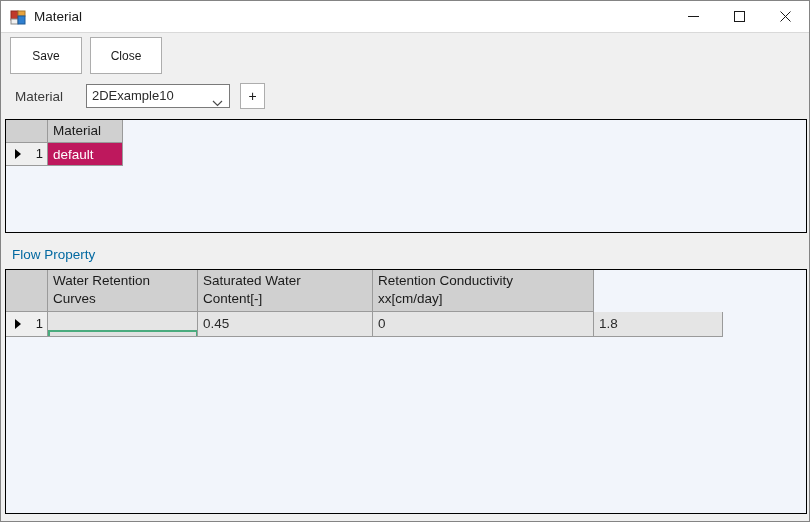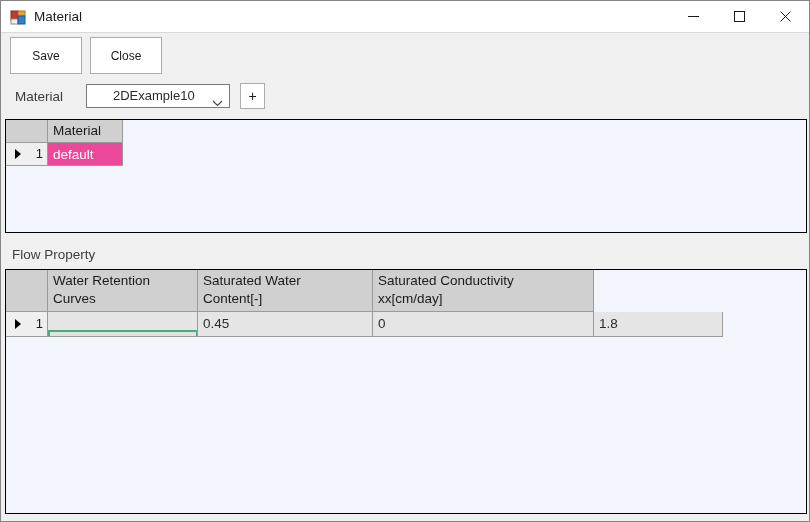--- a/index.html
+++ b/index.html
@@ -93,21 +93,20 @@
     box-sizing: border-box;
     background: #ffffff;
     border: 1px solid #7a7a7a;
   }
   #material-combo-value {
     position: absolute;
     left: 5px; top: 3px;
     font-size: 13px;
     color: #2b2b2b;
     white-space: nowrap;
-    margin-left: 21px;
   }
   #material-combo-arrow {
     position: absolute;
     right: 6px; top: 8px;
     width: 11px; height: 7px;
   }
   #add-material-button {
     left: 239px; top: 82px;
     width: 25px; height: 26px;
     font-size: 14px;
@@ -167,41 +166,41 @@
   .dcell {
     background: #e5e5e5;
     border-right: 1px solid #9a9a9a;
     border-bottom: 1px solid #9a9a9a;
     color: #2b2b2b;
     font-size: 13.5px;
     padding: 3px 0 0 5px;
     line-height: 18px;
   }
   .dcell.selected-green {
-    background: #ec4899;
+    background: #be185d;
     color: #ffffff;
   }
   .cell-button {
     box-sizing: border-box;
     background: #e1e1e1;
     border: 2px solid #4aab7e;
     color: #1a1a1a;
     font-size: 13.5px;
     text-align: center;
     line-height: 20px;
     cursor: default;
     font-family: "Liberation Sans", sans-serif;
   }
 
   
   #flow-property-label {
     position: absolute;
     left: 11px; top: 246px;
     font-size: 13.5px;
-    color: #404040;
+    color: #0369a1;
     white-space: nowrap;
   }
   .radio-group {
     position: absolute;
     top: 240px;
     height: 22px;
     overflow: hidden;
   }
   #radio-hydraulic { left: 168px; }
   #radio-saturated { left: 358px; }
@@ -280,21 +279,21 @@
     
   </div>
 
   <div class="grid" id="property-grid">
     <div class="gridrow" style="top:0;">
       <div class="rowhdr" style="width:42px;height:42px;background:#d0d0d0;"></div>
       <div class="hcell" style="width:150px;height:42px;">Water Retention
 Curves</div>
       <div class="hcell" style="width:175px;height:42px;">Saturated Water
 Content[-]</div>
-      <div class="hcell" style="width:221px;height:42px;">Saturated Conductivity
+      <div class="hcell" style="width:221px;height:42px;">Retention Conductivity
 xx[cm/day]</div>
     </div>
     <div class="gridrow" style="top:42px;">
       <div class="rowhdr" style="width:42px;height:25px;">
         <span class="tri"></span>
         <span class="rnum">1</span>
       </div>
       <div class="dcell" style="width:150px;height:25px;padding:0;">
         <button class="cell-button" style="width:150px;height:24px;">Edit</button>
       </div>

